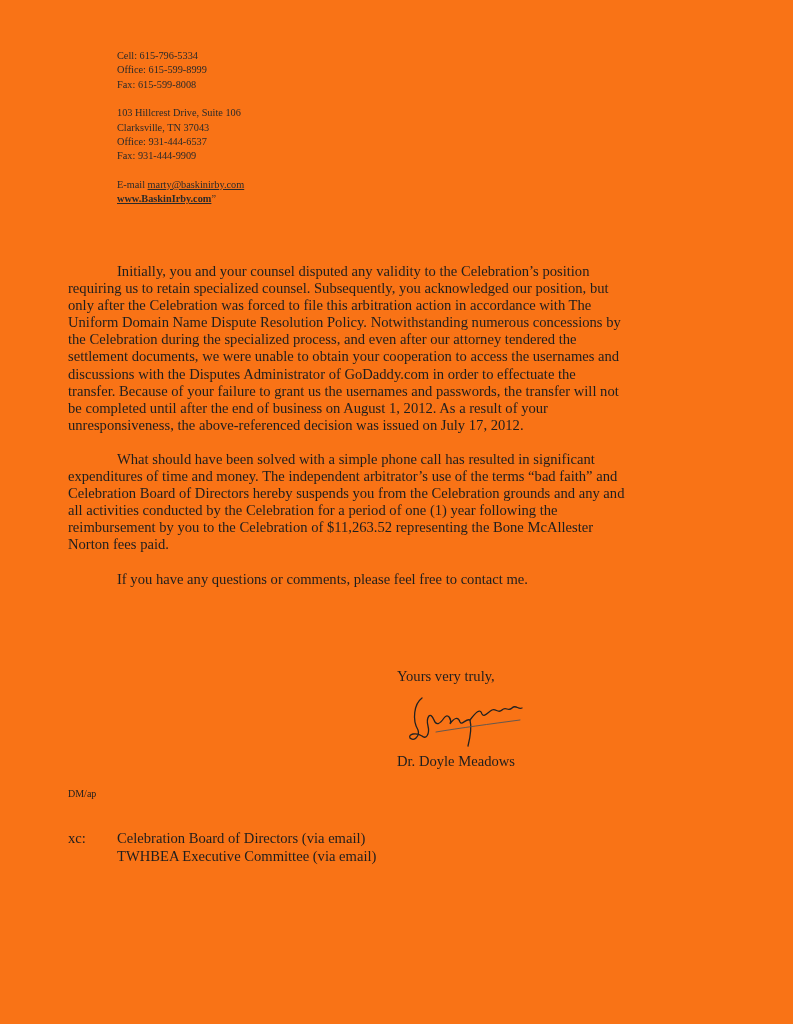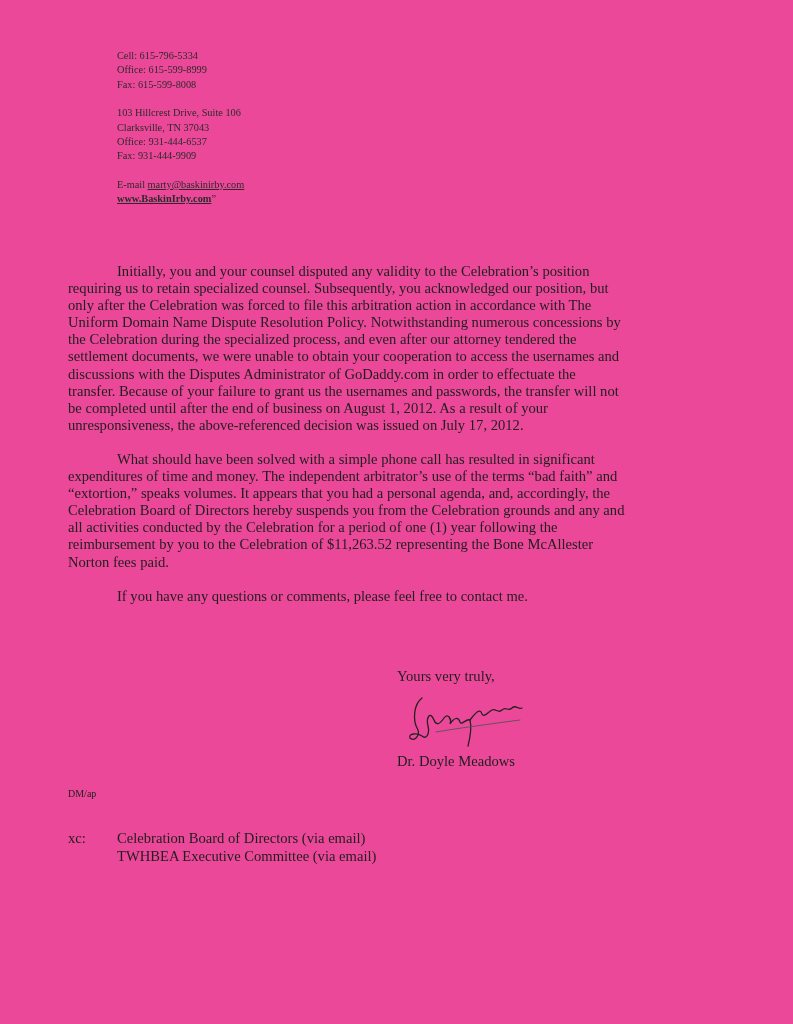--- a/index.html
+++ b/index.html
@@ -3,21 +3,21 @@
   <meta charset="utf-8">
   <style>
     html, body { margin: 0; padding: 0; }
     body {
       width: 793px; height: 1024px; overflow: hidden;
       background: #fdfdfc;
       font-family: "DejaVu Serif", "Liberation Serif", serif;
       color: #1f1f1f;
       position: relative;
     }
-    .page { position: absolute; inset: 0; background: #ec4899; text-decoration: underline; }
+    .page { position: absolute; inset: 0; background: #f97316; text-decoration: underline; }
     .contact-block {
       position: absolute; left: 117px; top: 49px;
       font-size: 10.3px; line-height: 14.4px; color: #2a2a2a;
       font-family: "Liberation Serif", serif;
     }
     .contact-block .line { white-space: nowrap; }
     .contact-block .gap { height: 14px; }
     .contact-block a { color: #2a2a2a; text-decoration: underline; }
     .contact-block .web { font-weight: bold; }
     .body-text {
@@ -81,21 +81,20 @@
       <div class="line">the Celebration during the specialized process, and even after our attorney tendered the</div>
       <div class="line">settlement documents, we were unable to obtain your cooperation to access the usernames and</div>
       <div class="line">discussions with the Disputes Administrator of GoDaddy.com in order to effectuate the</div>
       <div class="line">transfer.  Because of your failure to grant us the usernames and passwords, the transfer will not</div>
       <div class="line">be completed until after the end of business on August 1, 2012.  As a result of your</div>
       <div class="line">unresponsiveness, the above-referenced decision was issued on July 17, 2012.</div>
     </div>
     <div class="para">
       <div class="line indent">What should have been solved with a simple phone call has resulted in significant</div>
       <div class="line">expenditures of time and money.  The independent arbitrator’s use of the terms “bad faith” and</div>
-      <div class="line">“extortion,” speaks volumes.  It appears that you had a personal agenda, and, accordingly, the</div>
       <div class="line">Celebration Board of Directors hereby suspends you from the Celebration grounds and any and</div>
       <div class="line">all activities conducted by the Celebration for a period of one (1) year following the</div>
       <div class="line">reimbursement by you to the Celebration of $11,263.52 representing the Bone McAllester</div>
       <div class="line">Norton fees paid.</div>
     </div>
     <div class="para">
       <div class="line indent">If you have any questions or comments, please feel free to contact me.</div>
     </div>
   </div>
 

